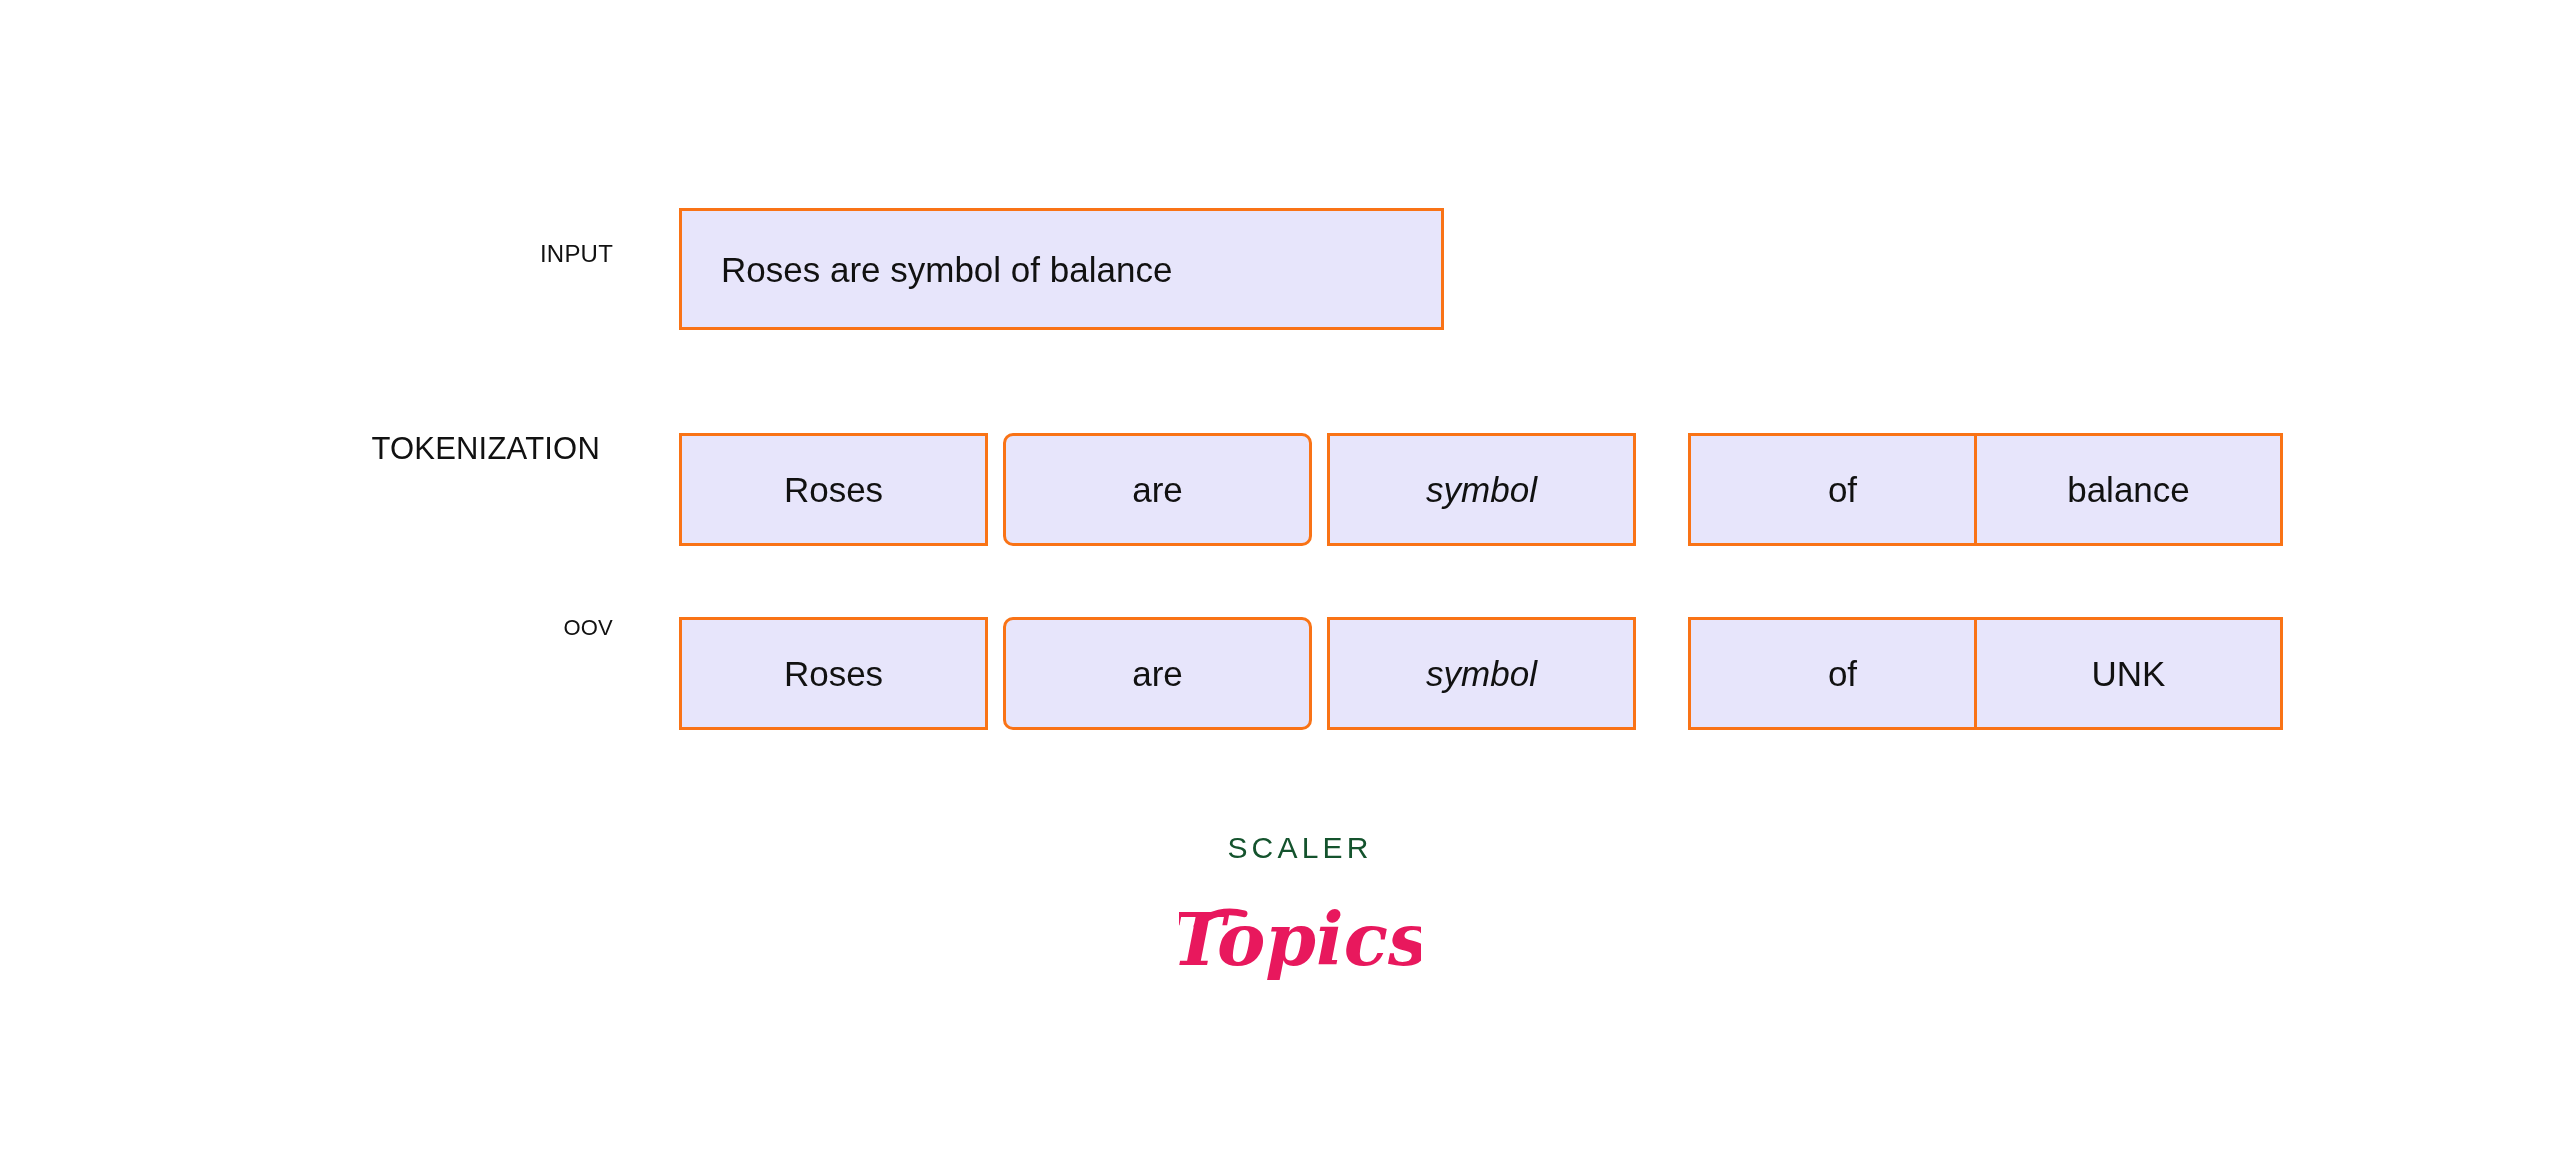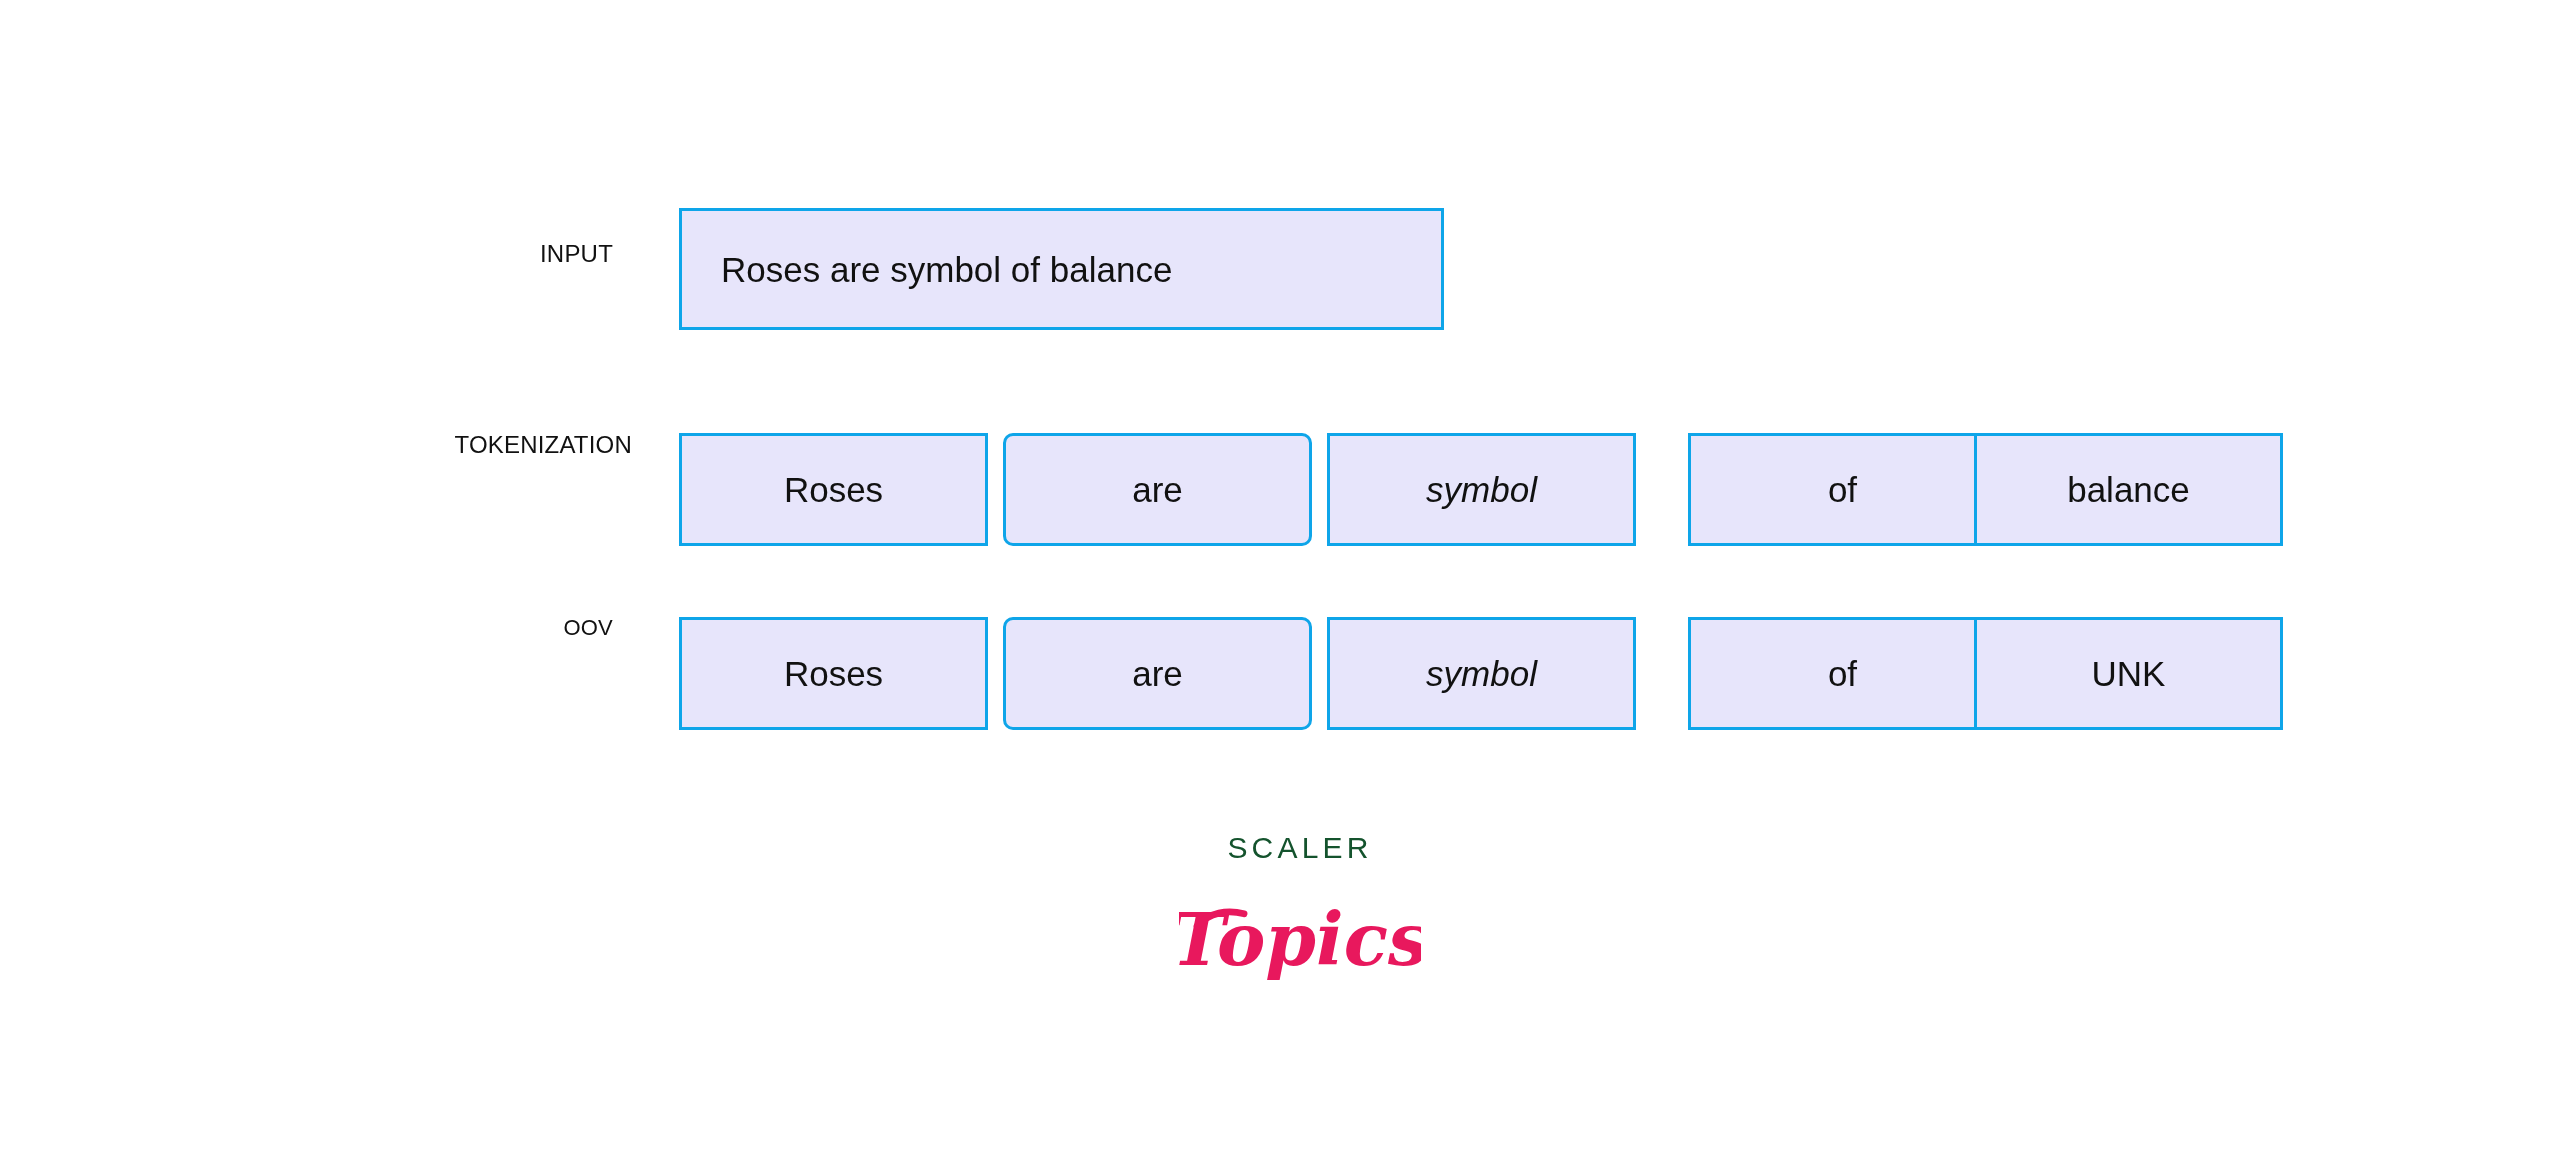--- a/index.html
+++ b/index.html
@@ -32,39 +32,39 @@
     white-space: nowrap;
     line-height: 1;
   }
   .row-label.input-label {
     left: 227px;
     width: 386px;
     top: 242px;
     font-size: 24px;
   }
   .row-label.tokenization-label {
-    left: 200px;
+    left: 168px;
     width: 432px;
     top: 433px;
-    font-size: 24px;
+    font-size: 31px;
     text-align: right;
   }
   .row-label.oov-label {
     left: 227px;
     width: 386px;
     top: 617px;
     font-size: 22px;
   }
 
   
   .box {
     position: absolute;
     box-sizing: border-box;
     background: #e7e5fb;
-    border: 3px solid #0ea5e9;
+    border: 3px solid #f97316;
     display: flex;
     align-items: center;
     justify-content: center;
     color: #111111;
     font-family: "Liberation Sans", sans-serif;
     font-weight: 400;
     font-size: 35px;
     line-height: 1;
     white-space: nowrap;
   }

